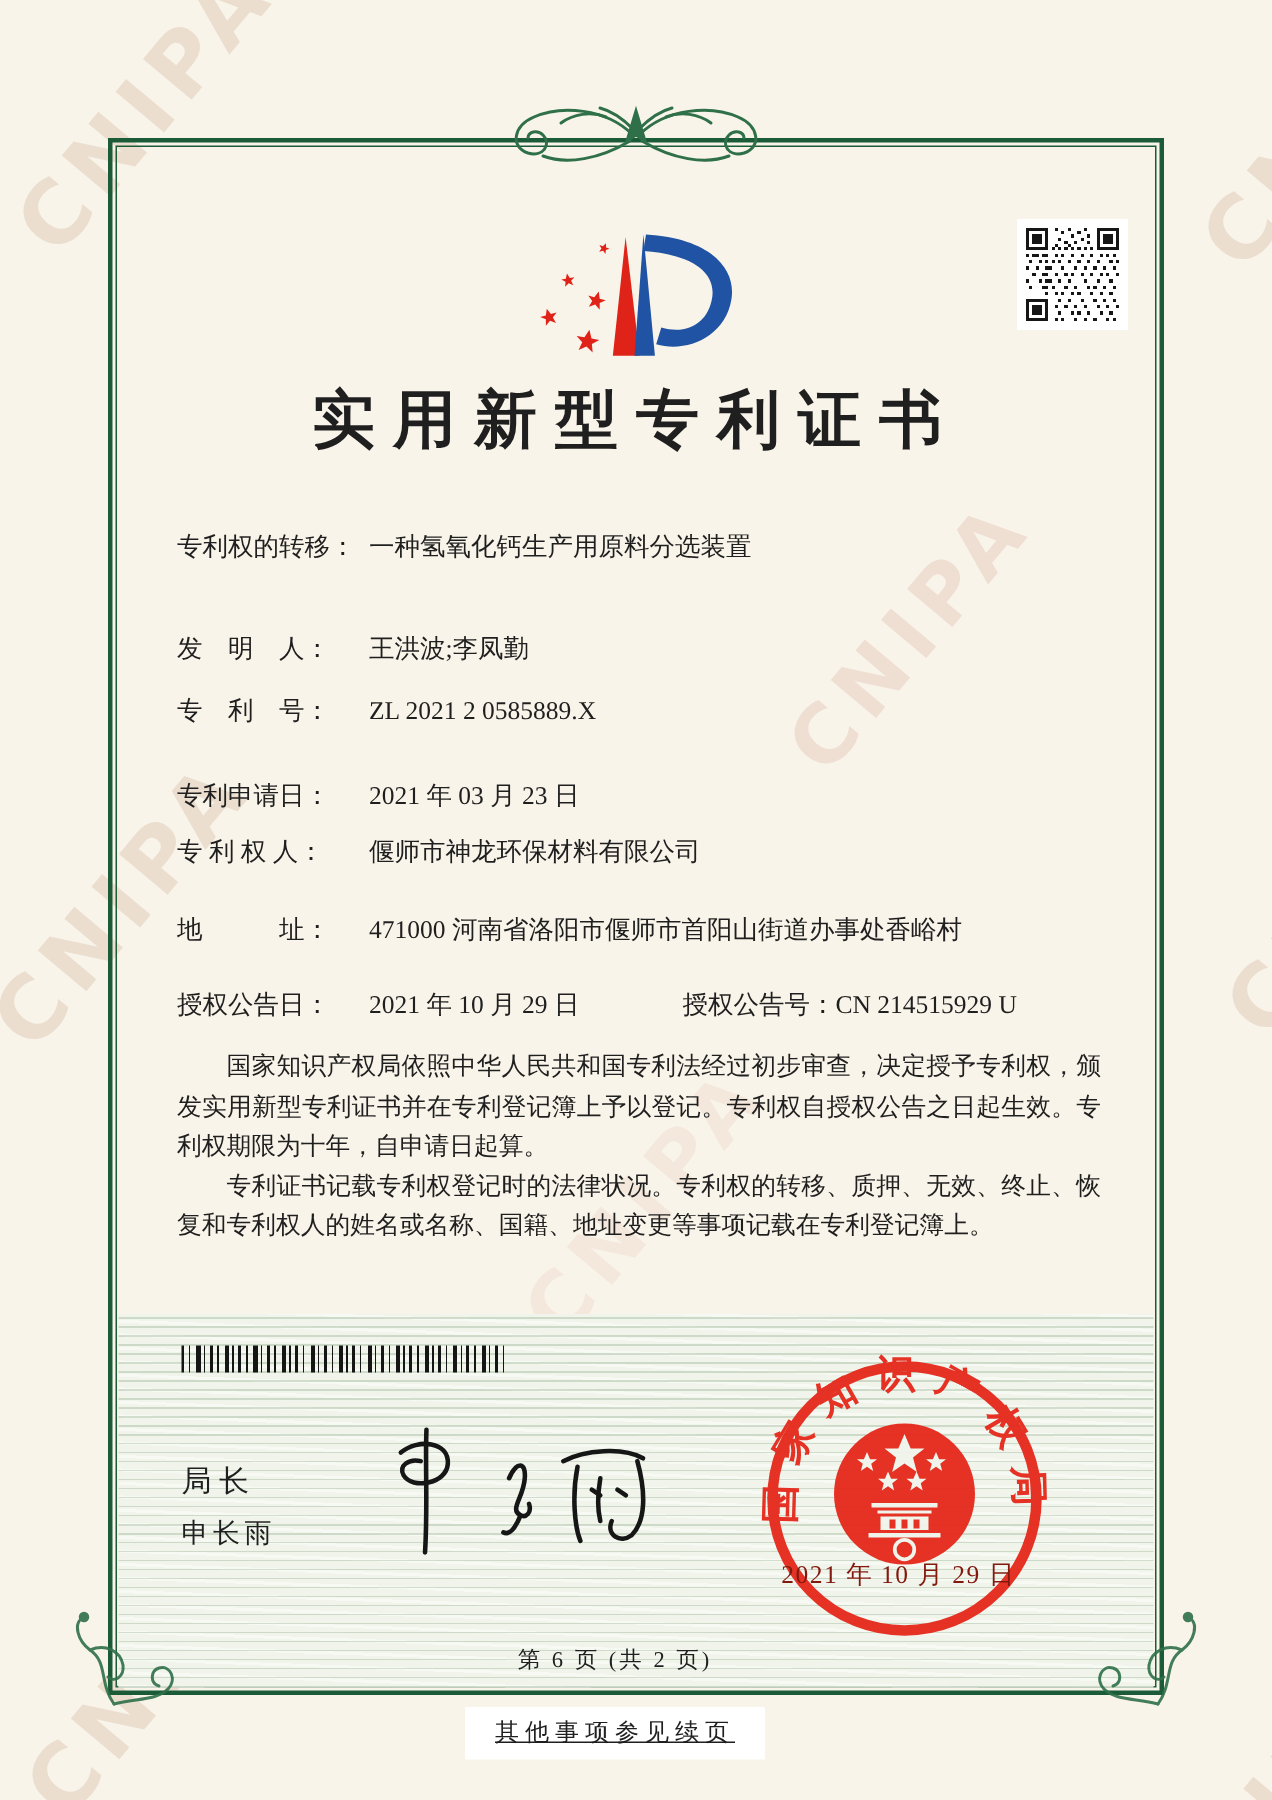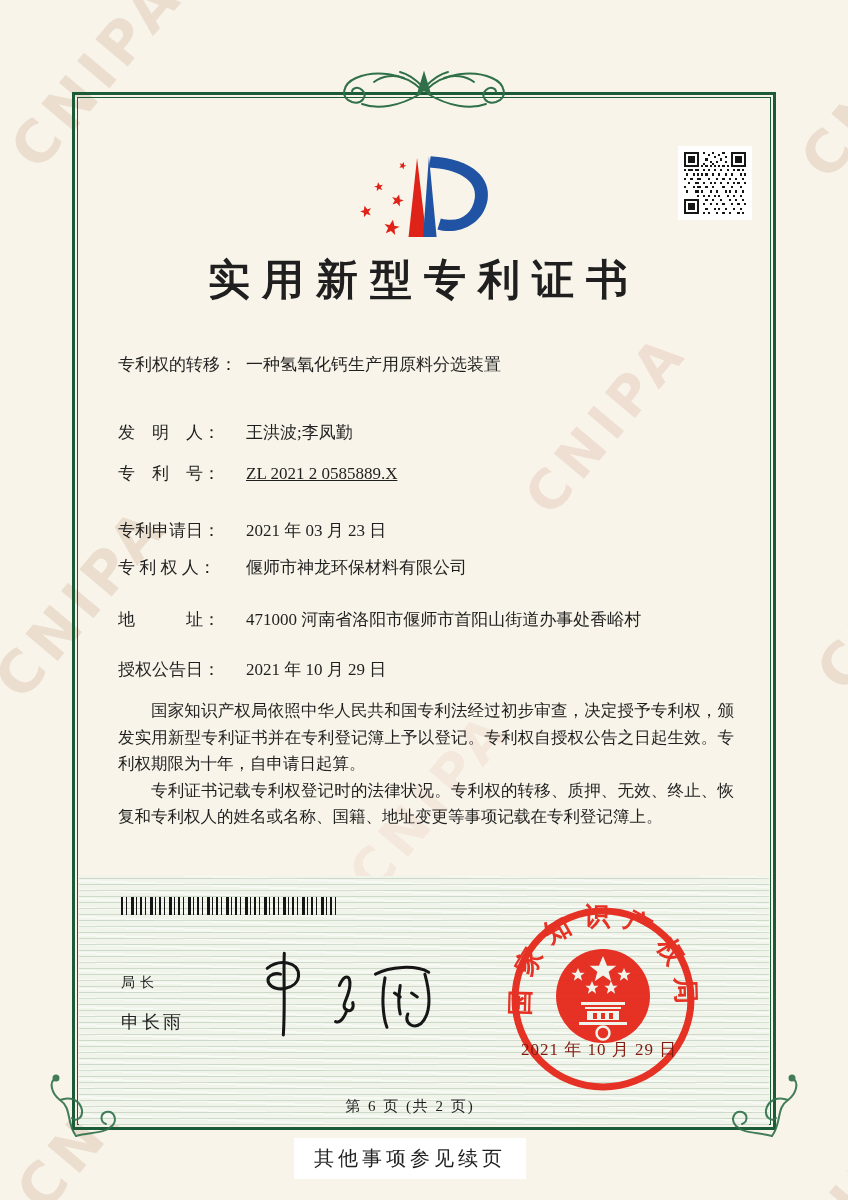--- a/index.html
+++ b/index.html
@@ -17,37 +17,37 @@
                        repeating-linear-gradient(2deg,rgba(255,255,255,.45) 0 2px,rgba(0,0,0,0) 2px 9px);}
   .cert-no{position:absolute;left:108px;top:147px;font-size:18px;letter-spacing:3px;}
   .doc-title{position:absolute;left:0;top:252px;width:848px;text-align:center;
       font-size:42px;font-weight:bold;letter-spacing:12px;}
   .qr-pad{position:absolute;left:678px;top:146px;width:74px;height:74px;background:#ffffff;
       display:flex;align-items:center;justify-content:center;}
   .logo{position:absolute;left:338px;top:142px;}
   .fields{position:absolute;left:118px;top:353px;width:632px;font-size:17px;line-height:24px;}
   .frow{position:absolute;left:0;right:0;white-space:nowrap;}
   .f-label{display:inline-block;width:128px;}
-  .r1{top:0;} .r2{top:68px;} .r3{top:109px;text-decoration:underline;} .r4{top:155px;margin-top:11px;} .r5{top:203px;} .r6{top:255px;} .r7{top:305px;}
+  .r1{top:0;} .r2{top:68px;} .r3{top:109px;} .r4{top:155px;margin-top:11px;} .r5{top:203px;} .r6{top:255px;} .r7{top:305px;}
   .grant2{position:absolute;left:337px;top:0;}
   .grant2 .f-label{width:auto;}
   .paras{position:absolute;left:118px;top:698px;width:616px;font-size:16.5px;line-height:26.5px;text-align:justify;}
   .paras p{margin:0;text-indent:2em;}
   .barcode{position:absolute;left:121px;top:897px;width:216px;height:18px;
       background:repeating-linear-gradient(90deg,#151515 0 2px,rgba(0,0,0,0) 2px 5px,#151515 5px 6px,
       rgba(0,0,0,0) 6px 10px,#151515 10px 13px,rgba(0,0,0,0) 13px 15px,#151515 15px 16px,rgba(0,0,0,0) 16px 19px);}
-  .officer-title{position:absolute;left:121px;top:974px;font-size:14px;letter-spacing:5px;}
+  .officer-title{position:absolute;left:121px;top:974px;font-size:20px;letter-spacing:5px;}
   .officer-name{position:absolute;left:121px;top:1010px;font-size:18px;letter-spacing:3px;text-align:right;}
   .signature{position:absolute;left:252px;top:946px;}
   .seal{position:absolute;left:496px;top:892px;width:214px;height:214px;opacity:.95;}
   .seal-date{position:absolute;left:514px;top:1038px;width:170px;text-align:center;
       font-size:17px;color:#82190e;letter-spacing:1px;}
   .page-no{position:absolute;left:0;top:1097px;width:820px;text-align:center;font-size:15px;letter-spacing:2px;}
   .cont-note{position:absolute;left:0;top:1138px;width:820px;text-align:center;}
-  .cont-note span{display:inline-block;background:#ffffff;padding:7px 20px;font-size:20px;letter-spacing:4px;}
+  .cont-note span{display:inline-block;background:#ffffff;padding:7px 20px;font-size:16px;letter-spacing:4px;text-decoration:underline;}
   .orn{position:absolute;}
 </style>
 </head>
 <body>
 
 <div class="page">
 
   <span class="wm wm-a" style="left:-18px;top:38px;">CNIPA</span>
   <span class="wm wm-a" style="left:772px;top:48px;">CNIPA</span>
   <span class="wm wm-a" style="left:-34px;top:568px;">CNIPA</span>
@@ -161,20 +161,23 @@
       <span class="f-label">专利申请日：</span><span class="f-value">2021 年 03 月 23 日</span>
     </div>
     <div class="frow r5">
       <span class="f-label">专 利 权 人：</span><span class="f-value">偃师市神龙环保材料有限公司</span>
     </div>
     <div class="frow r6">
       <span class="f-label">地　　　址：</span><span class="f-value">471000 河南省洛阳市偃师市首阳山街道办事处香峪村</span>
     </div>
     <div class="frow r7">
       <span class="f-label">授权公告日：</span><span class="f-value">2021 年 10 月 29 日</span>
+      <span class="grant2">
+        <span class="f-label">授权公告号：</span><span class="f-value">CN 214515929 U</span>
+      </span>
     </div>
   </div>
 
   <div class="paras">
     <p>国家知识产权局依照中华人民共和国专利法经过初步审查，决定授予专利权，颁发实用新型专利证书并在专利登记簿上予以登记。专利权自授权公告之日起生效。专利权期限为十年，自申请日起算。</p>
     <p>专利证书记载专利权登记时的法律状况。专利权的转移、质押、无效、终止、恢复和专利权人的姓名或名称、国籍、地址变更等事项记载在专利登记簿上。</p>
   </div>
 
   <div class="barcode"></div>
 

